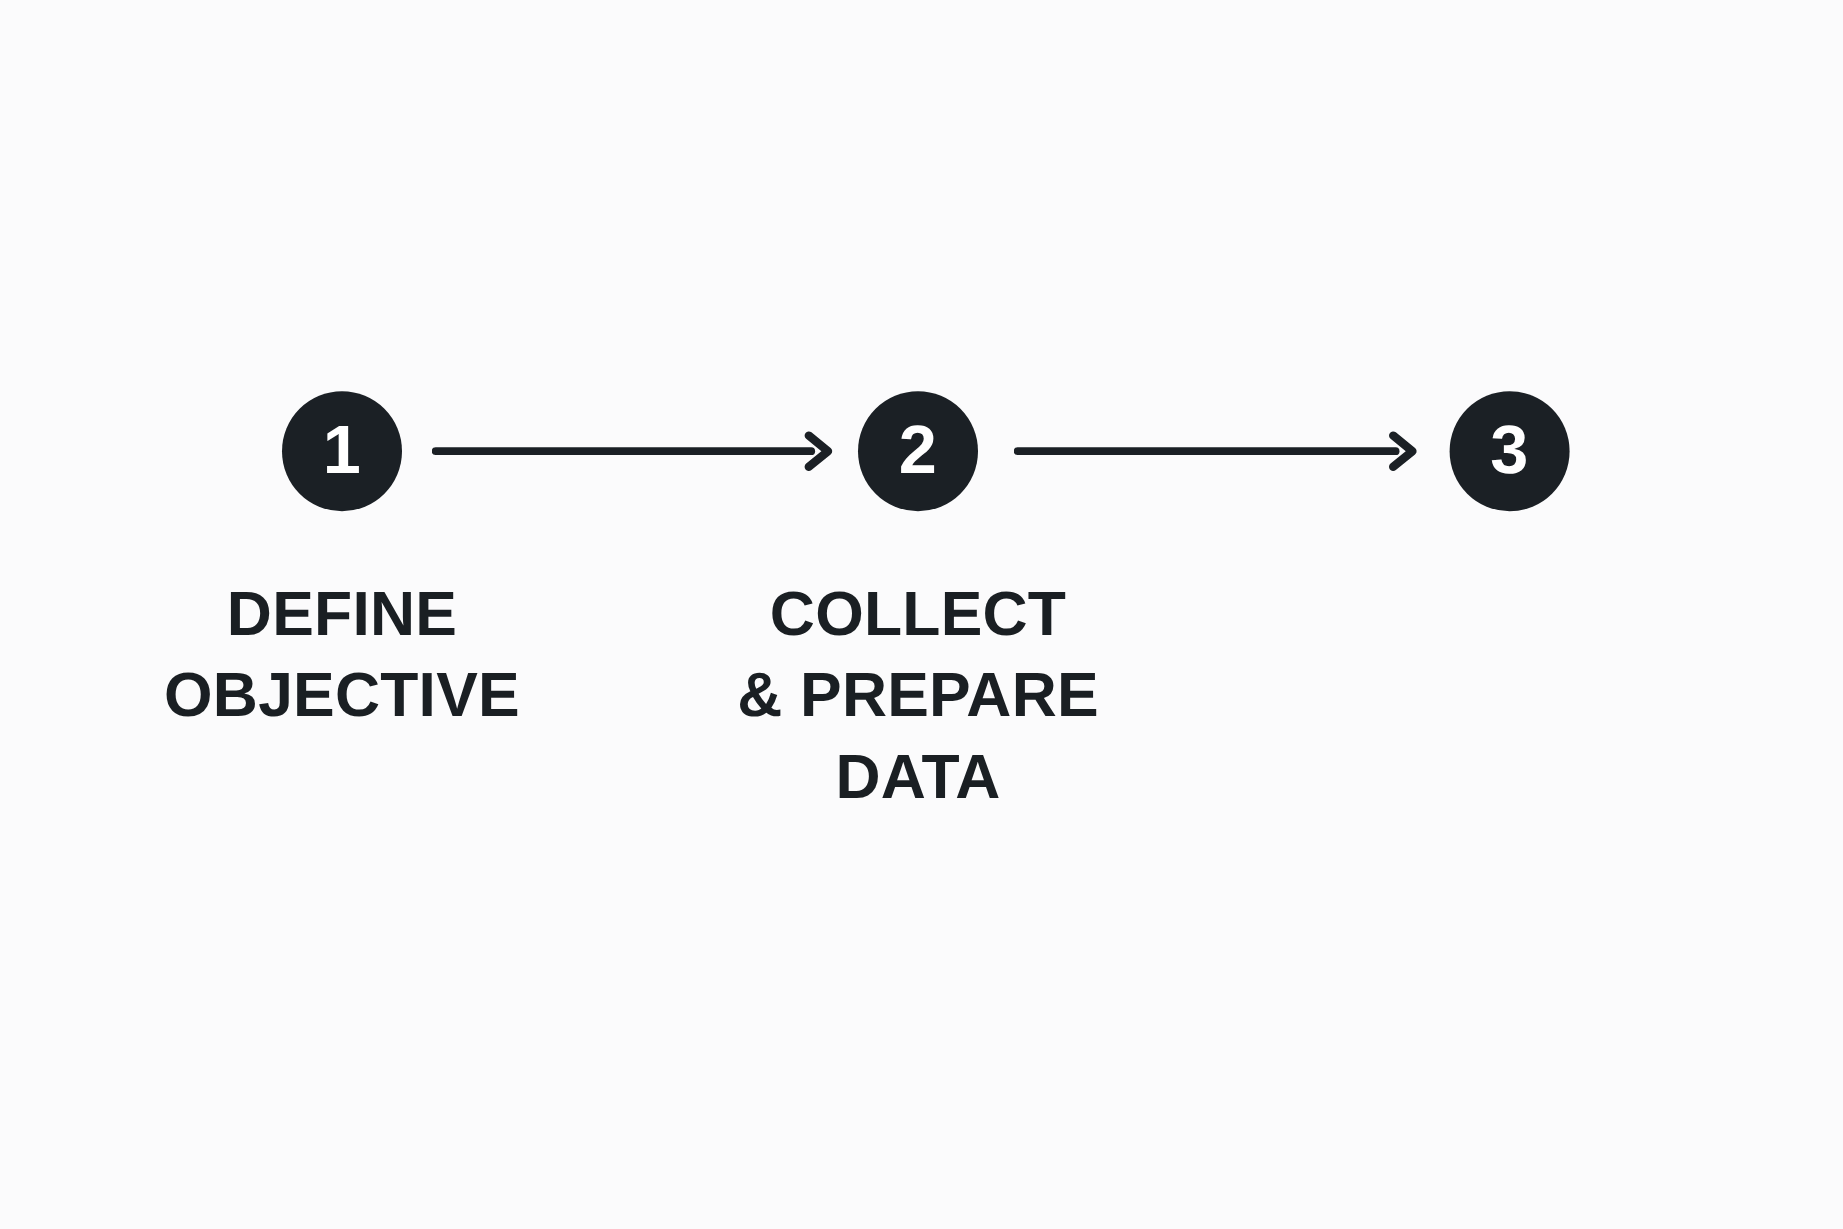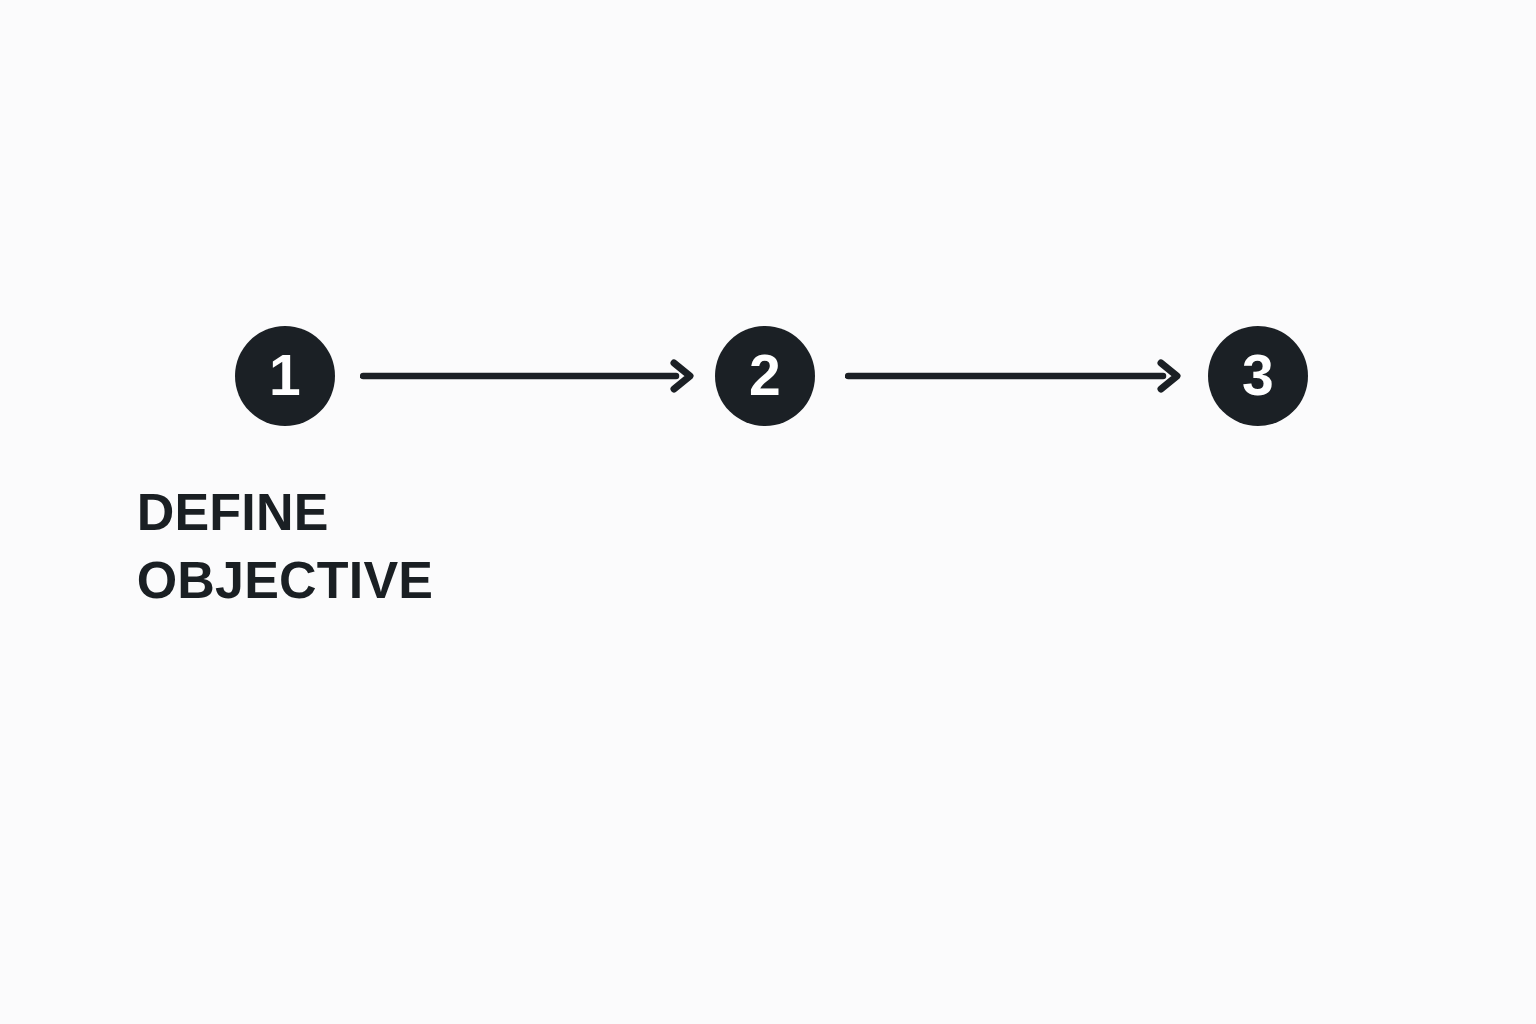--- a/index.html
+++ b/index.html
@@ -65,21 +65,21 @@
     position: relative;
     top: -1px;
   }
 
   .step-label {
     margin-top: 52px;
     color: #1a1f23;
     font-size: 52px;
     font-weight: bold;
     line-height: 68px;
-    text-align: left;
+    text-align: center;
     letter-spacing: 0.2px;
     white-space: pre-line;
     font-family: "Liberation Sans", "DejaVu Sans", sans-serif;
   }
 
   
   .connector {
     position: absolute;
     top: 354px;
     height: 44px;
@@ -107,20 +107,23 @@
       <svg width="336" height="44" viewBox="0 0 336 44">
         <line x1="3" y1="22" x2="316" y2="22" stroke="#1b2025" stroke-width="6.5" stroke-linecap="round"></line>
         <polyline points="314,9 330,22 314,35" fill="none" stroke="#1b2025" stroke-width="7" stroke-linecap="round" stroke-linejoin="round"></polyline>
       </svg>
     </div>
 
     <div class="step step-2">
       <div class="node-circle">
         <span class="node-number">2</span>
       </div>
+      <div class="step-label">COLLECT
+&amp; PREPARE
+DATA</div>
     </div>
 
     <div class="connector connector-2">
       <svg width="338" height="44" viewBox="0 0 338 44">
         <line x1="3" y1="22" x2="318" y2="22" stroke="#1b2025" stroke-width="6.5" stroke-linecap="round"></line>
         <polyline points="316,9 332,22 316,35" fill="none" stroke="#1b2025" stroke-width="7" stroke-linecap="round" stroke-linejoin="round"></polyline>
       </svg>
     </div>
 
     <div class="step step-3">

